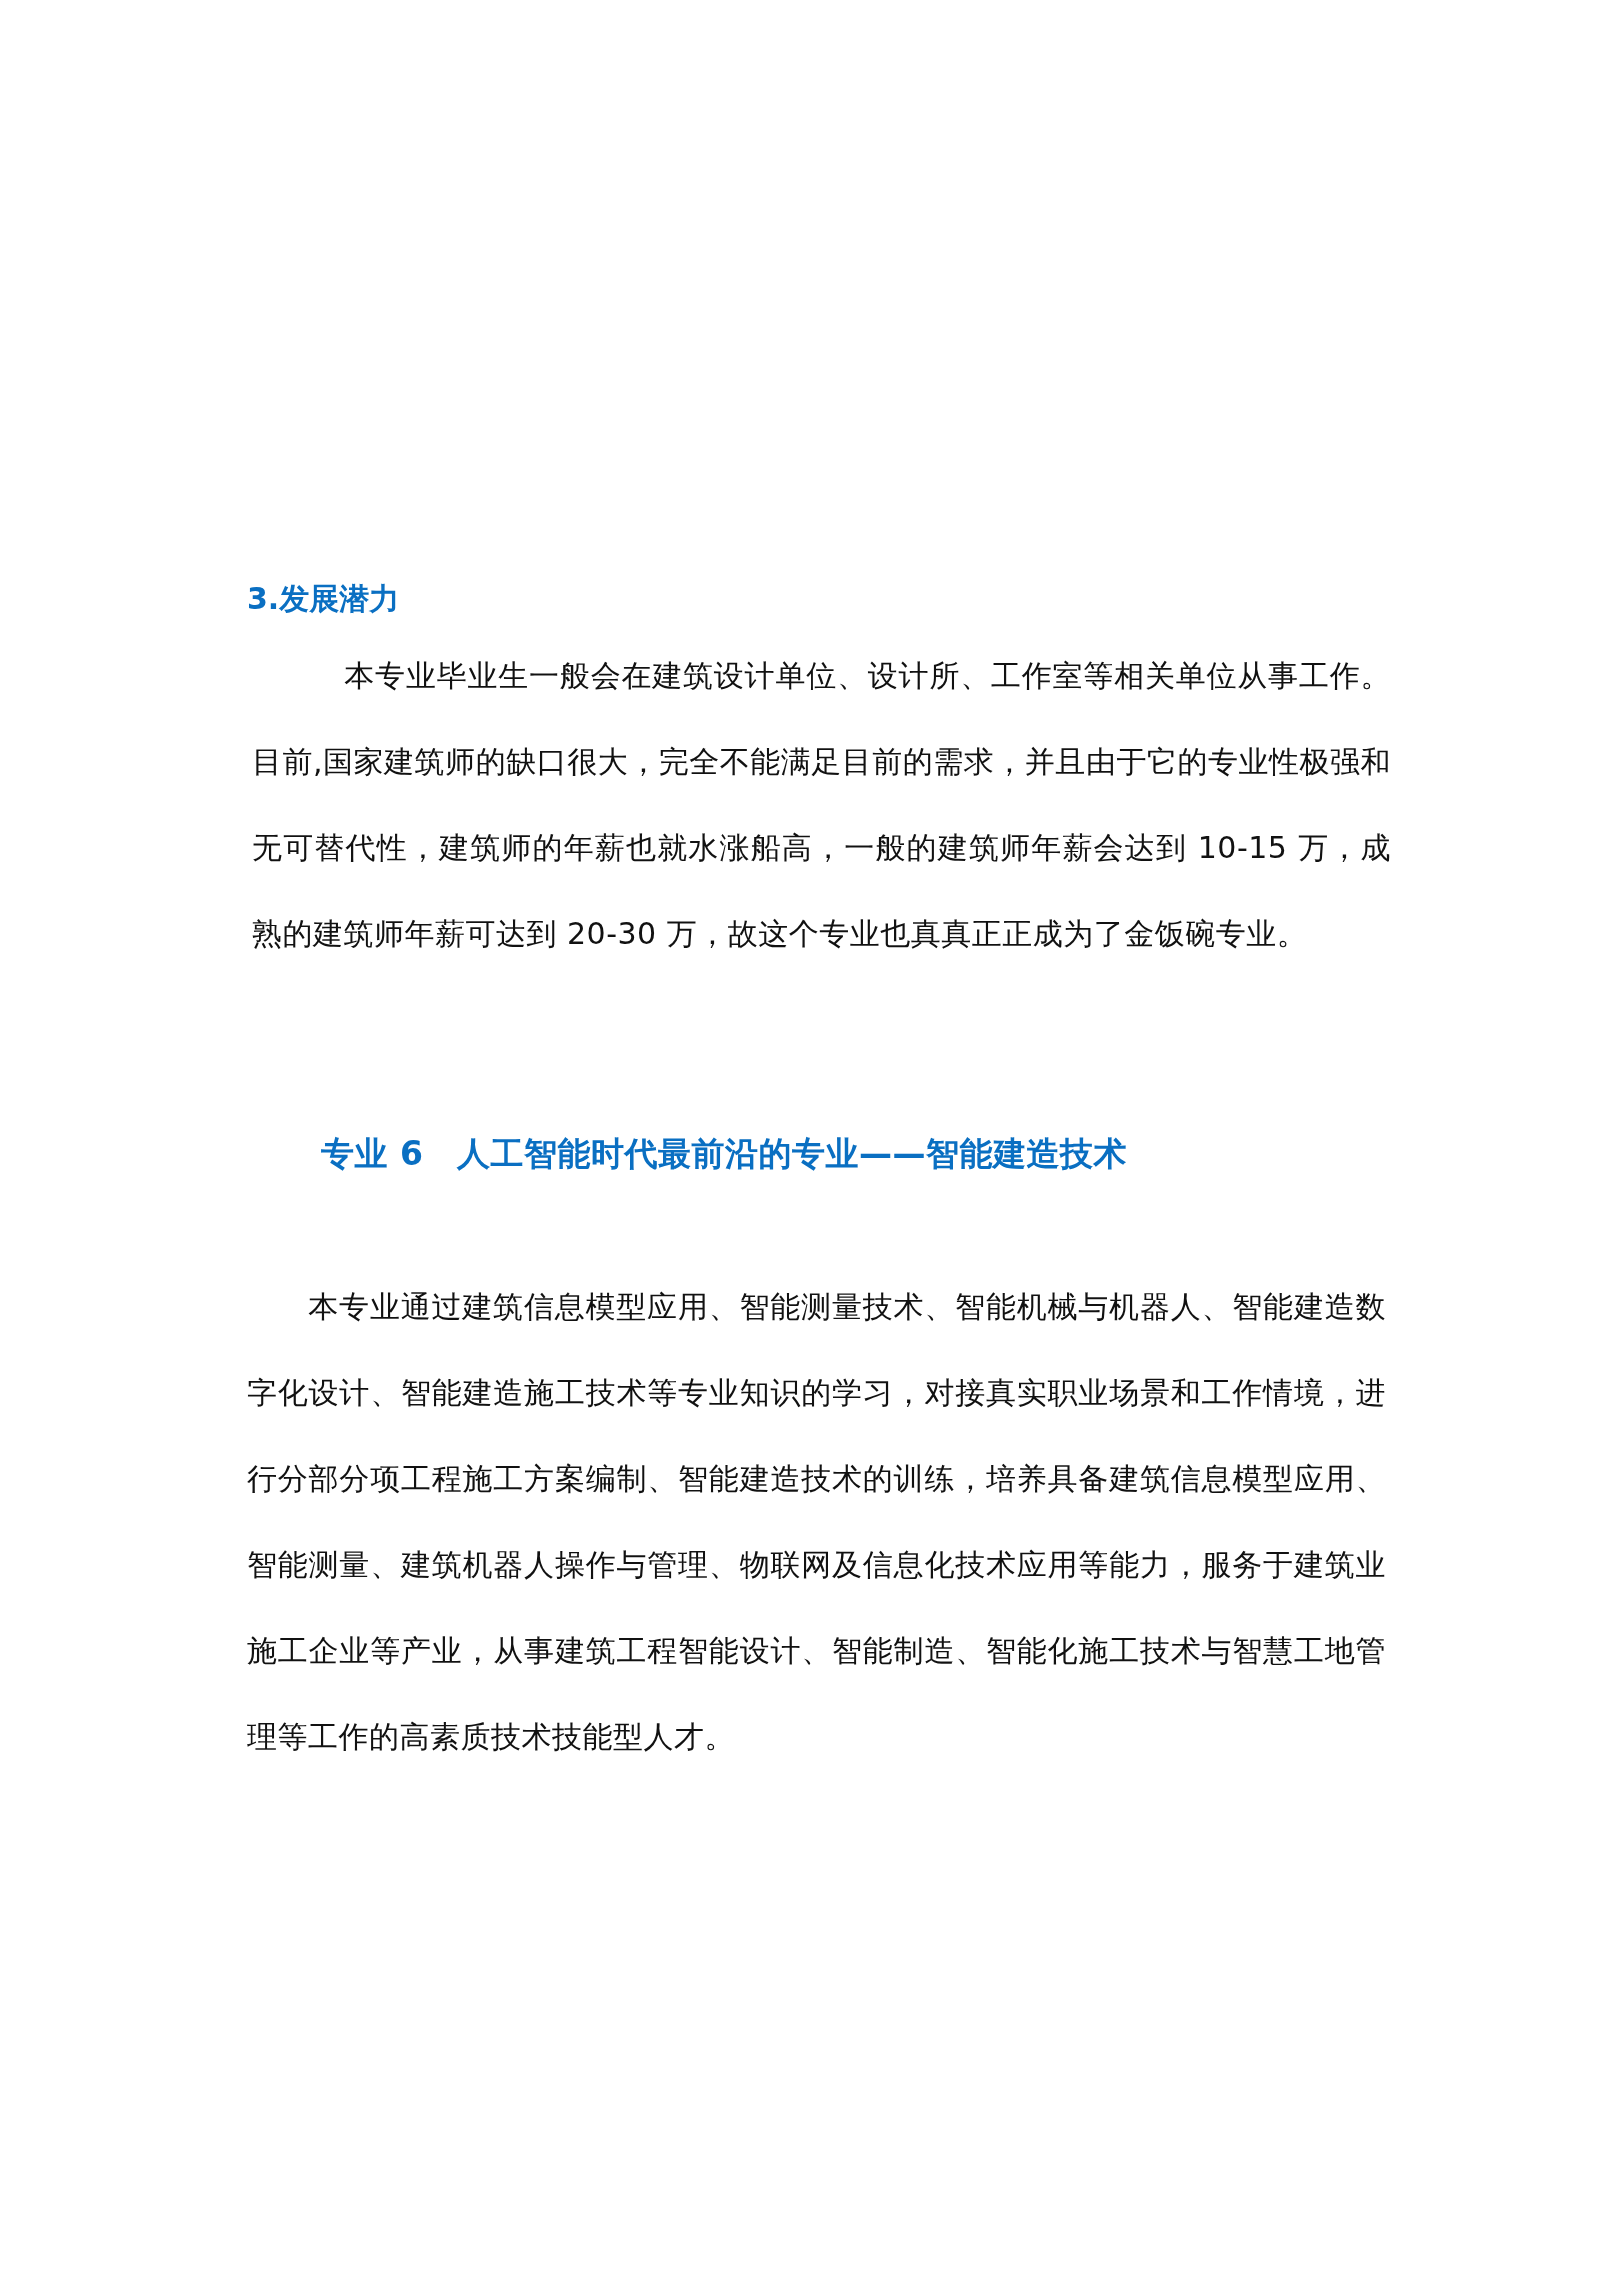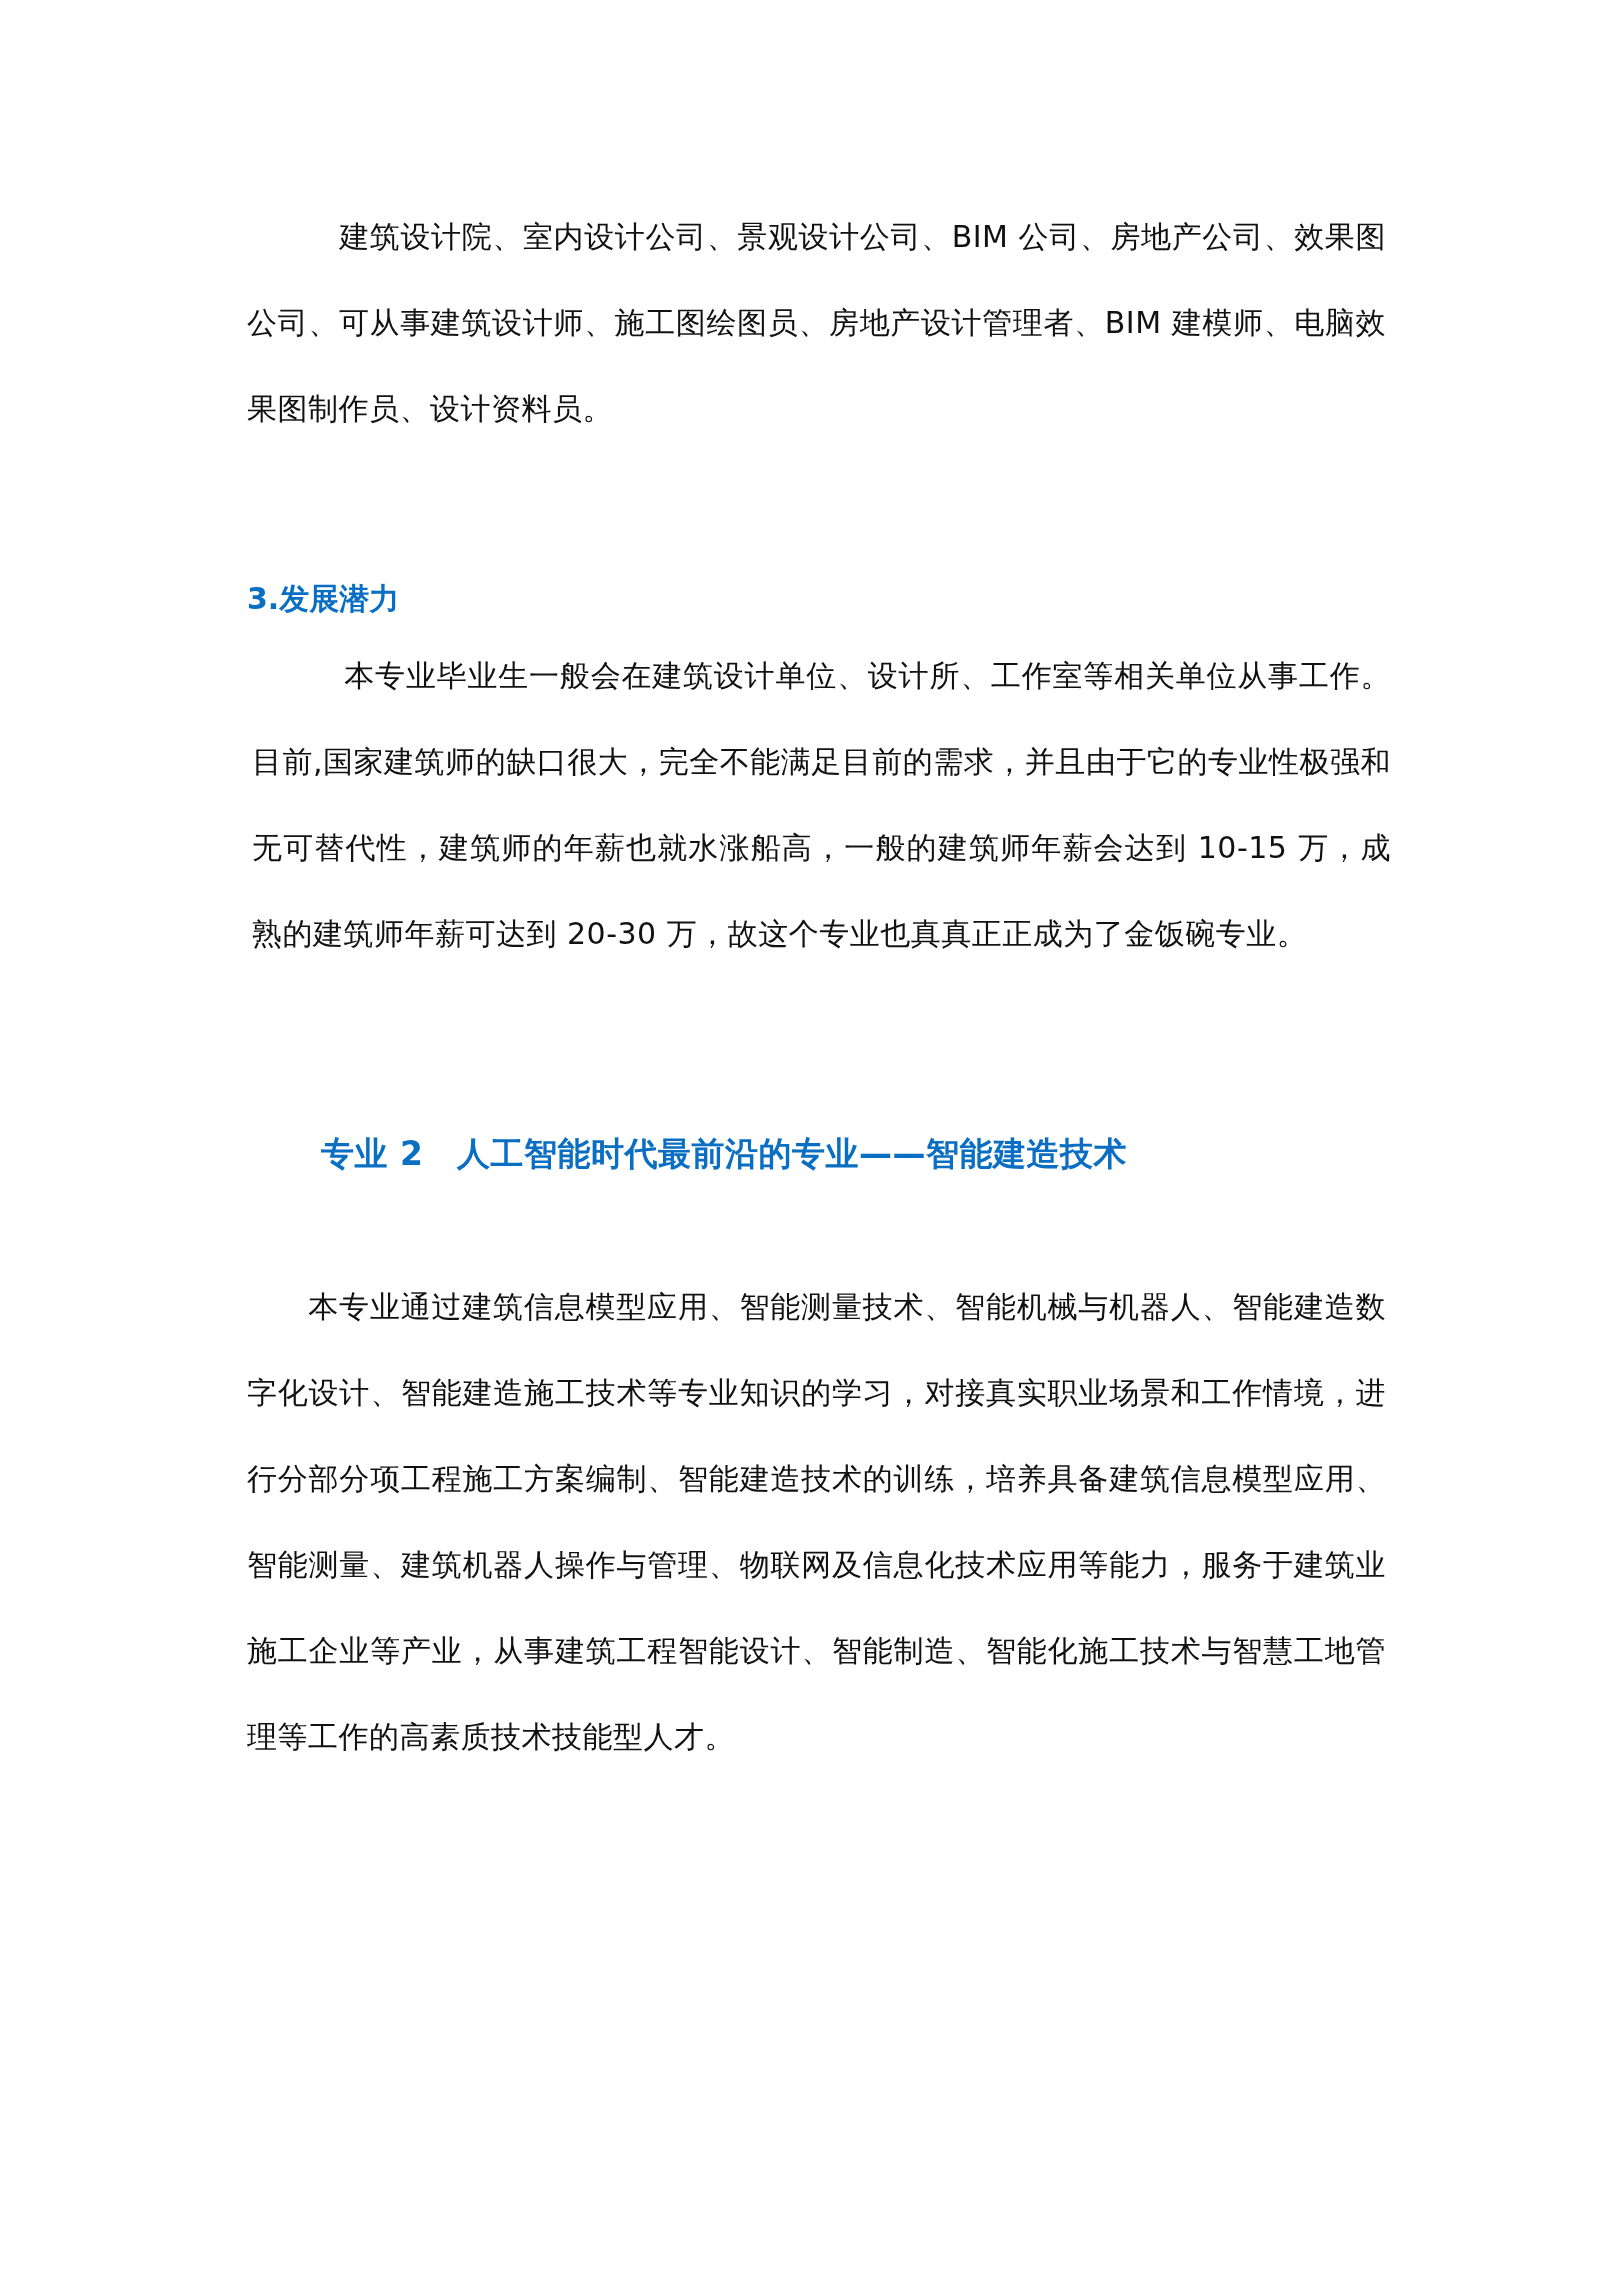--- a/index.html
+++ b/index.html
@@ -13,24 +13,23 @@
     .h-sub { position: absolute; left: 247px; font-size: 30px; font-weight: bold;
              color: #0a6fc2; line-height: 39px; }
     .h-major { position: absolute; left: 321px; font-size: 33px; font-weight: bold;
                color: #0a6fc2; line-height: 43px; letter-spacing: 0.5px; }
   </style>
 </head>
 <body>
 
 <div class="page">
 
-  <p class="para" style="top:194px; margin:0;"><span class="indent"></span><span>建筑设计院、室内设计公司、景观设计公司、BIM 公司、房地产公司、效果图公司、可从事建筑设计师、施工图绘图员、房地产设计管理者、BIM 建模师、电脑效果图制作员、设计资料员。</span></p>
 
   <div class="h-sub" style="top:547px;margin-top:32px;">3.发展潜力</div>
 
   <p class="para" style="top:628px; margin:5px;"><span class="indent"></span><span>本专业毕业生一般会在建筑设计单位、设计所、工作室等相关单位从事工作。目前,国家建筑师的缺口很大，完全不能满足目前的需求，并且由于它的专业性极强和无可替代性，建筑师的年薪也就水涨船高，一般的建筑师年薪会达到 10-15 万，成熟的建筑师年薪可达到 20-30 万，故这个专业也真真正正成为了金饭碗专业。</span></p>
 
-  <div class="h-major" style="top:1132px;">专业 2　人工智能时代最前沿的专业——智能建造技术</div>
+  <div class="h-major" style="top:1132px;">专业 6　人工智能时代最前沿的专业——智能建造技术</div>
 
   <p class="para" style="top:1264px; margin:0;"><span class="indent" style="width:61px;"></span><span>本专业通过建筑信息模型应用、智能测量技术、智能机械与机器人、智能建造数字化设计、智能建造施工技术等专业知识的学习，对接真实职业场景和工作情境，进行分部分项工程施工方案编制、智能建造技术的训练，培养具备建筑信息模型应用、智能测量、建筑机器人操作与管理、物联网及信息化技术应用等能力，服务于建筑业施工企业等产业，从事建筑工程智能设计、智能制造、智能化施工技术与智慧工地管理等工作的高素质技术技能型人才。</span></p>
 
 </div>
 
 
 </body></html>

